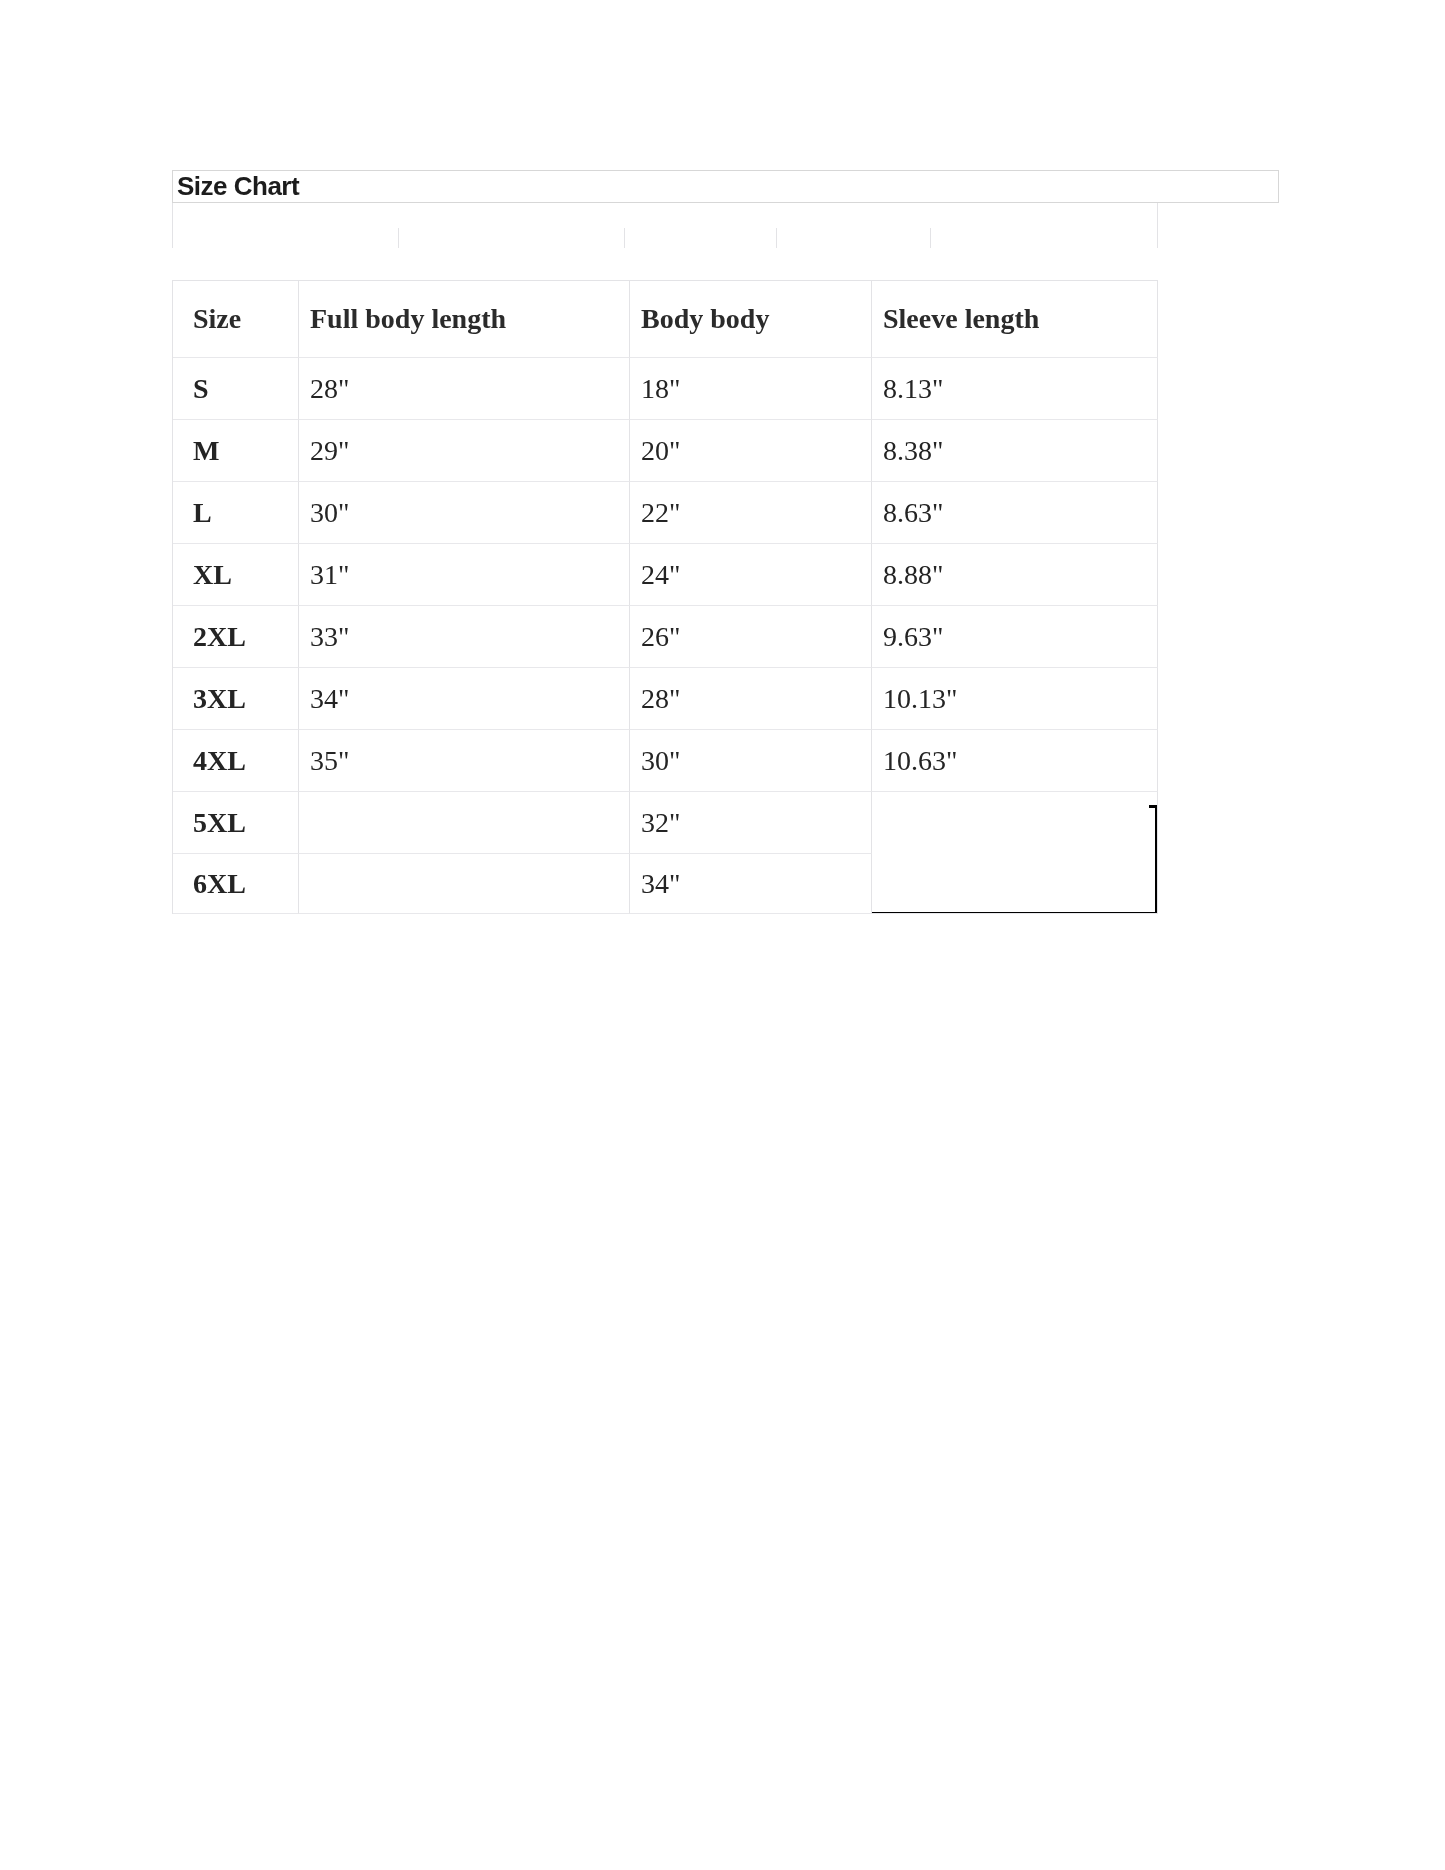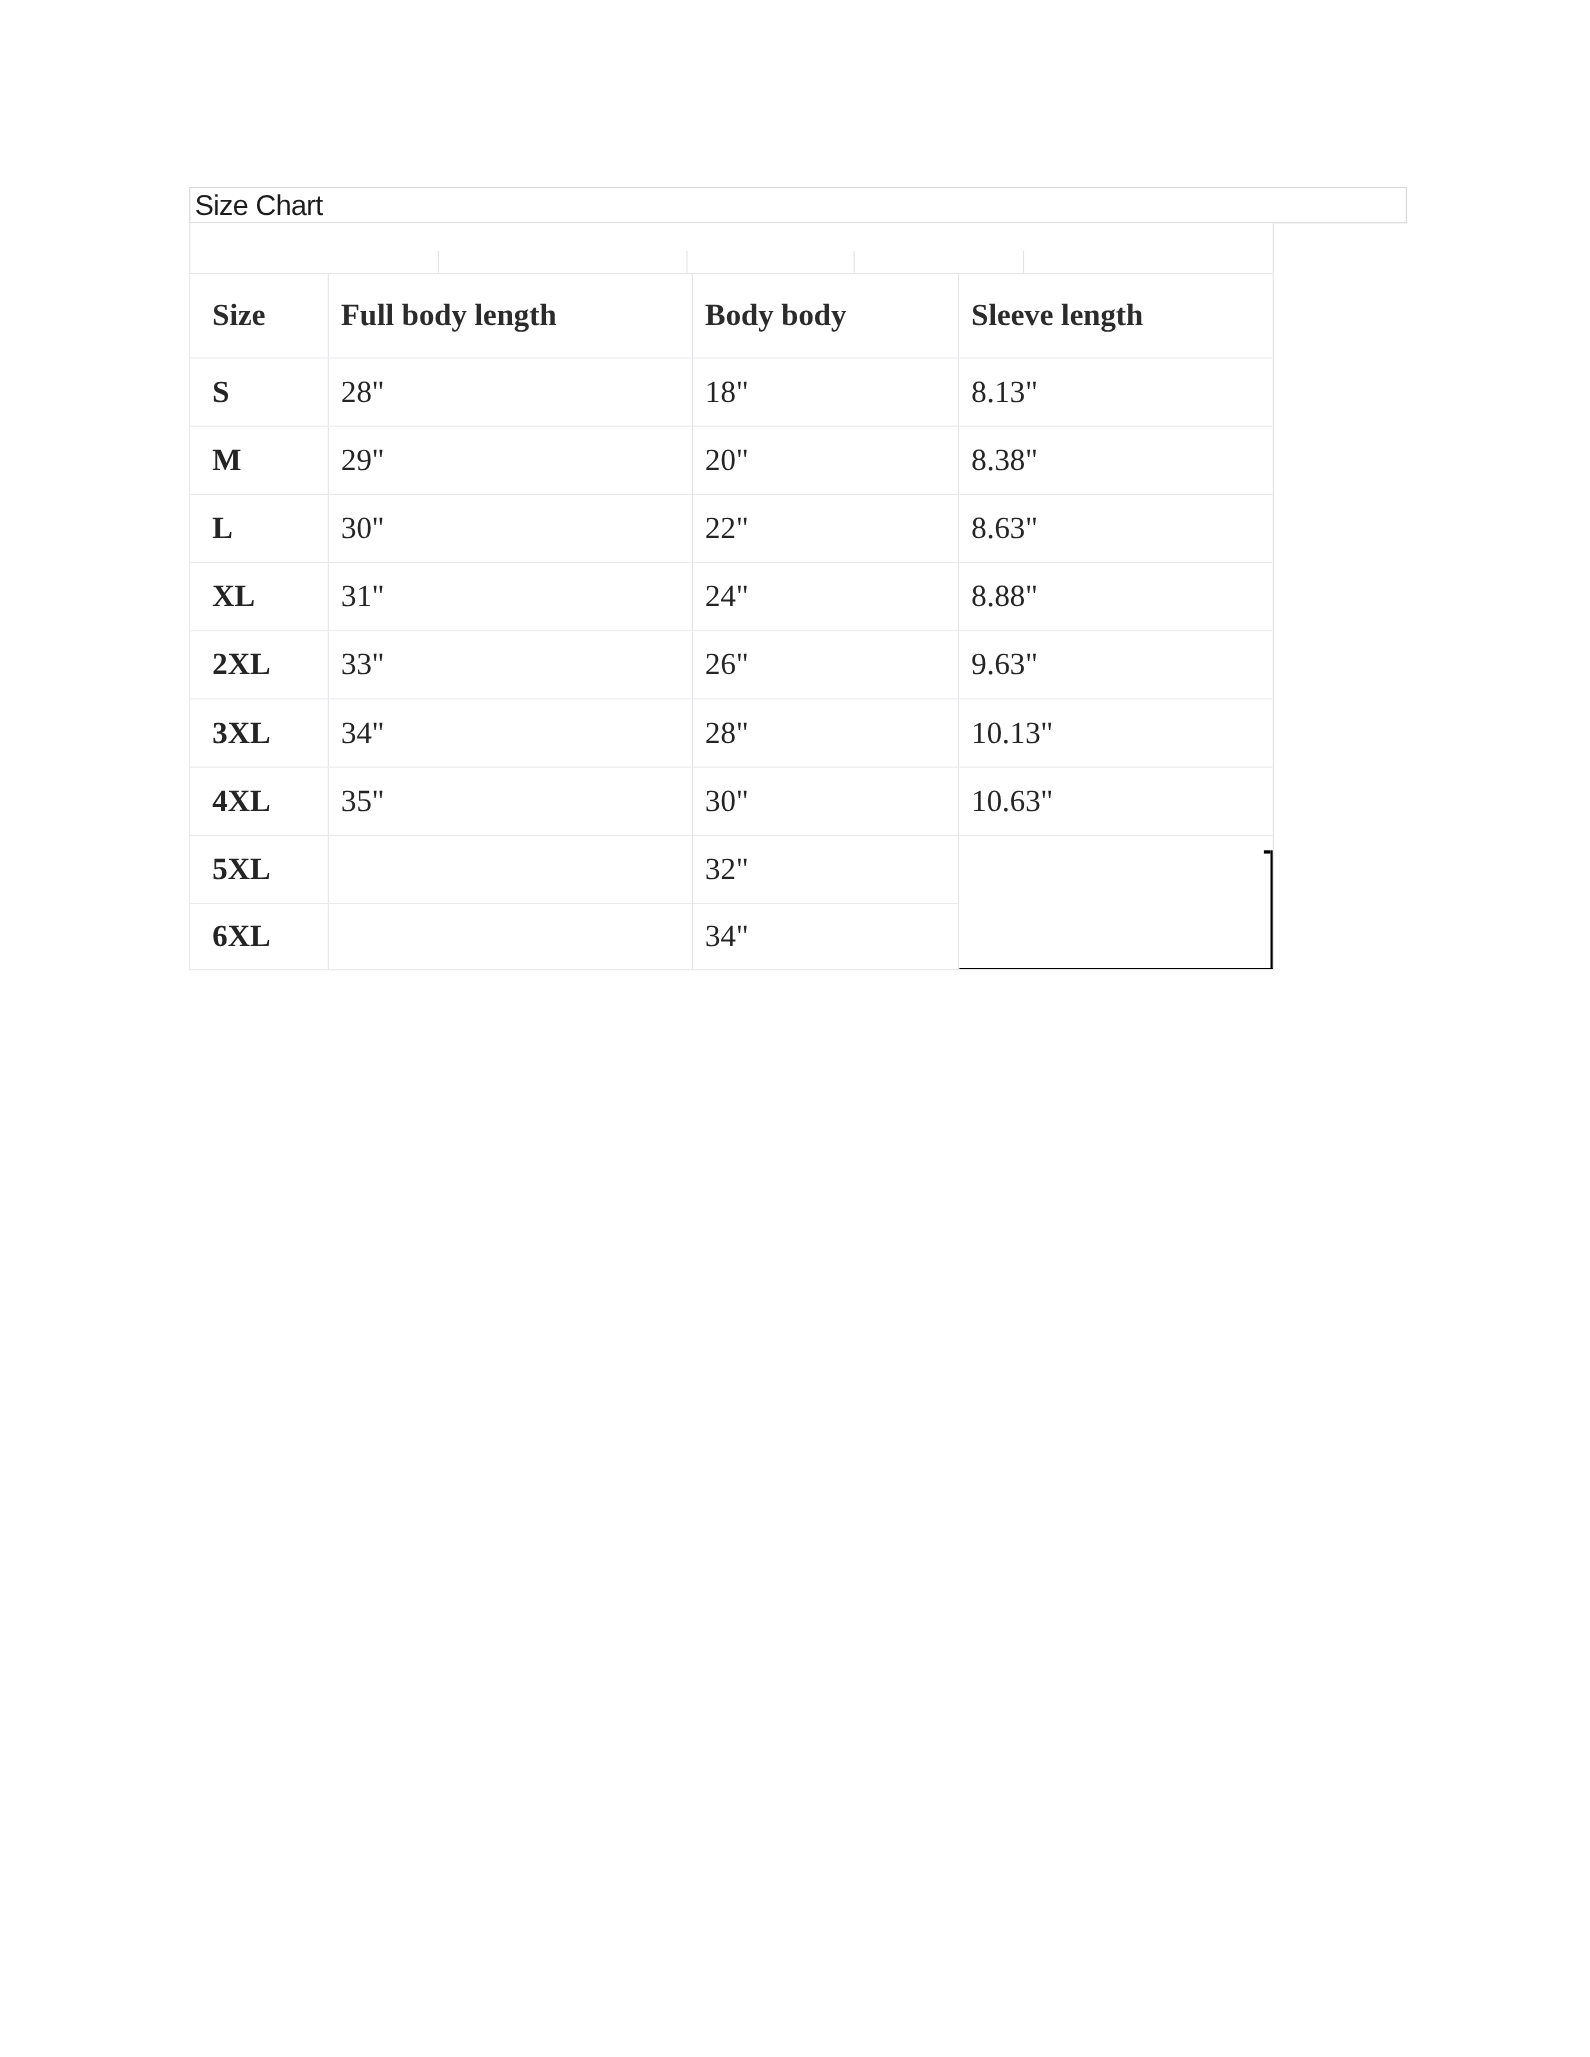--- a/index.html
+++ b/index.html
@@ -19,21 +19,21 @@
   }
   .title-box {
     box-sizing: border-box;
     width: 1107px;
     height: 33px;
     border: 1px solid #d7d7d7;
     display: flex;
     align-items: center;
     padding-left: 4px;
     font-family: "Liberation Sans", sans-serif;
-    font-weight: normal;
+    font-weight: bold;
     font-size: 26px;
     color: #1c1c1c;
     letter-spacing: -0.5px;
   }
   .spacer-row {
     box-sizing: border-box;
     position: relative;
     width: 986px;
     height: 45px;
     border-left: 1px solid #e3e3e6;
@@ -54,20 +54,21 @@
   .size-table {
     box-sizing: border-box;
     width: 986px;
     display: grid;
     grid-template-columns: 126px 331px 242px 286px;
     grid-template-rows: 77px repeat(8, 62px) 60px;
     border-top: 1px solid #e3e3e6;
     border-left: 1px solid #e3e3e6;
     font-size: 28px;
     color: #242424;
+    margin-top: 32px;
   }
   .cell {
     box-sizing: border-box;
     border-right: 1px solid #e3e3e6;
     border-bottom: 1px solid #e8e8eb;
     display: flex;
     align-items: center;
     padding-left: 11px;
     background: #ffffff;
     white-space: nowrap;

